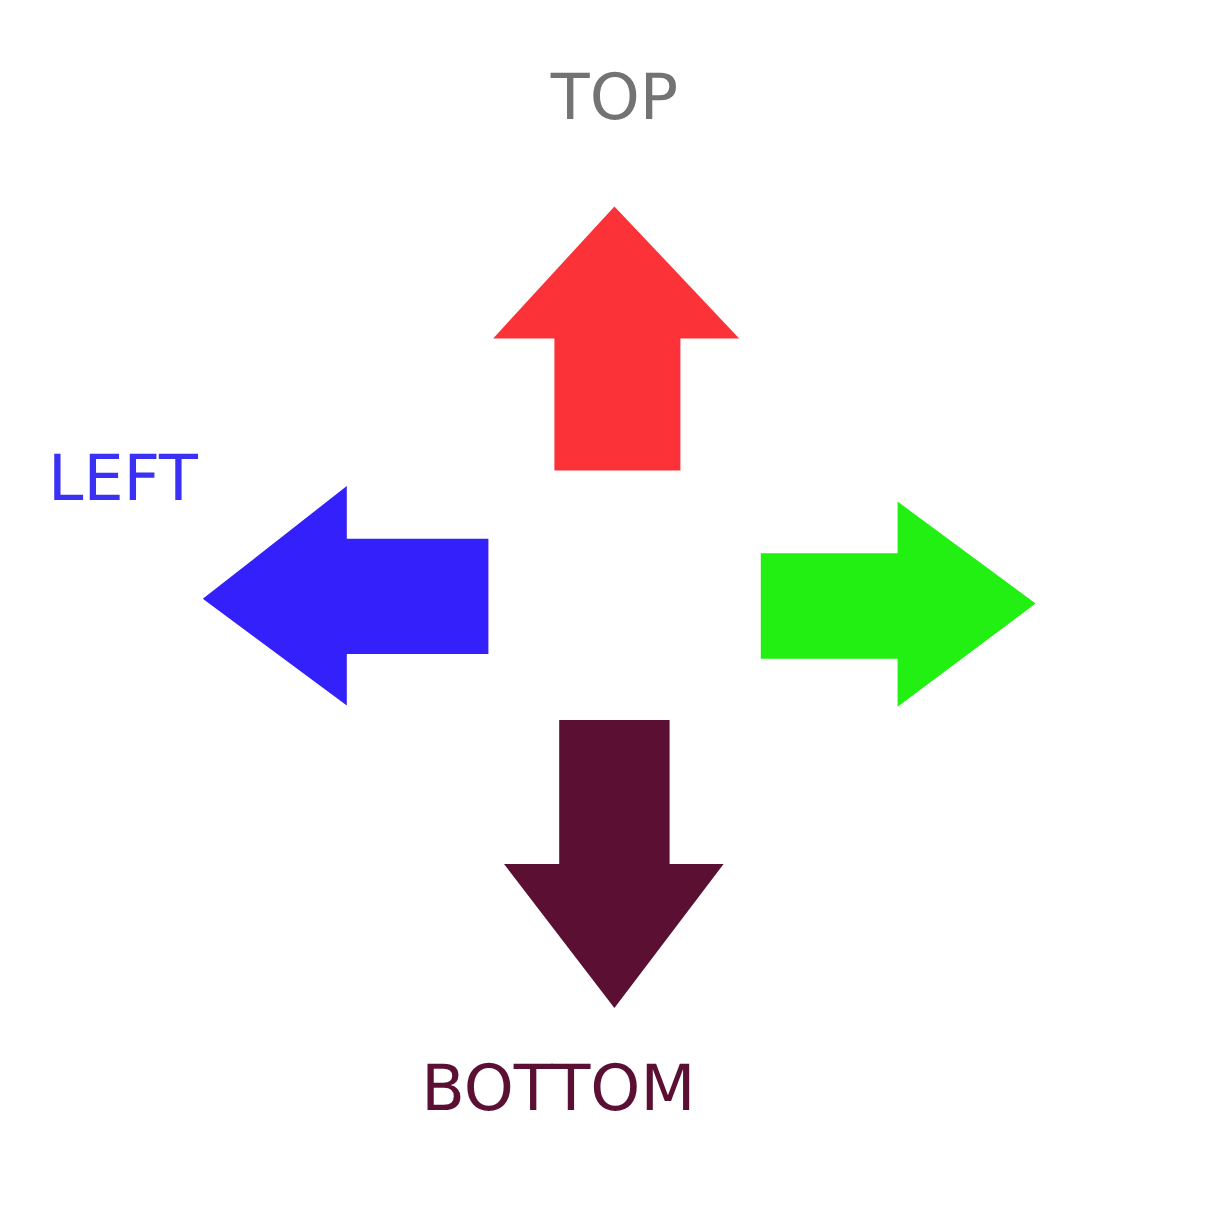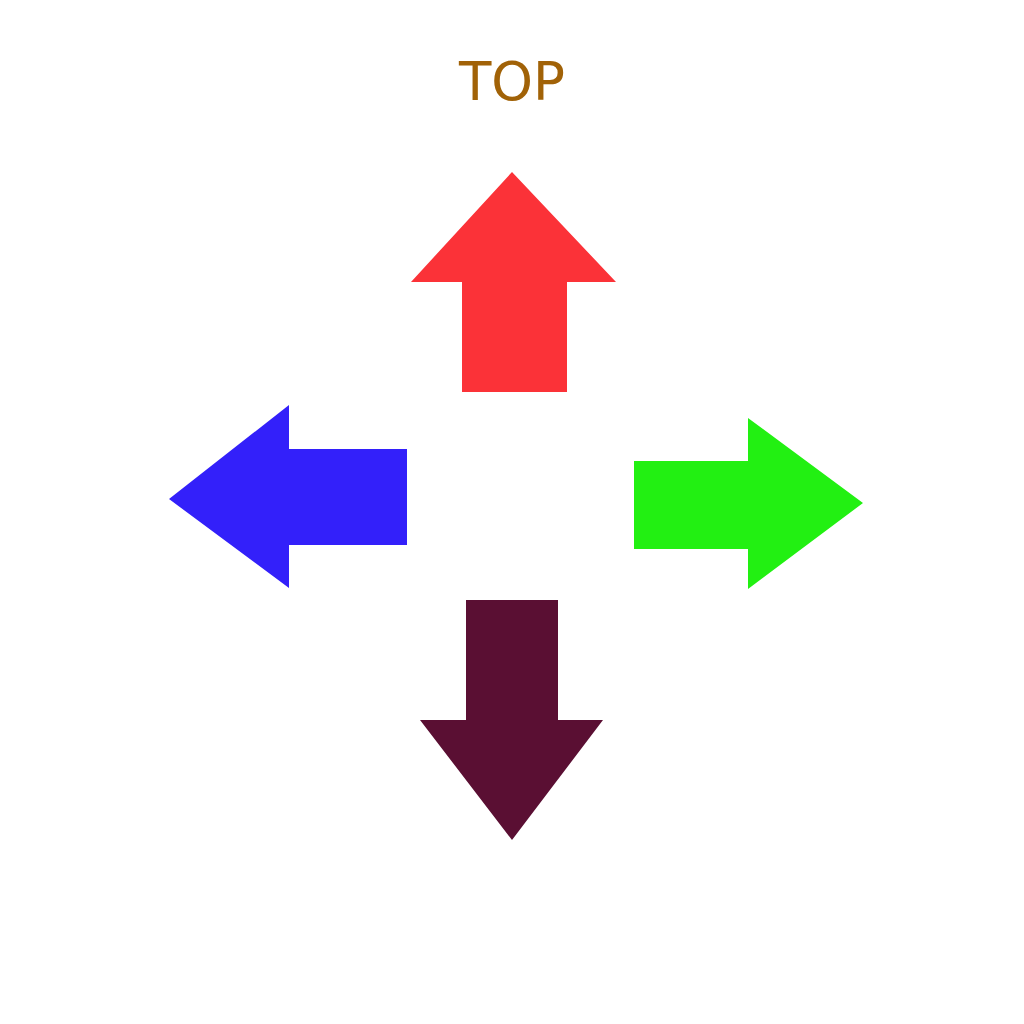--- a/index.html
+++ b/index.html
@@ -62,18 +62,20 @@
 
 <div id="stage" style="background: rgb(255, 255, 255);">
 
   <svg id="arrow-canvas" viewBox="0 0 1024 1024" width="1024" height="1024" xmlns="http://www.w3.org/2000/svg">
     <polygon points="512,172 616,282 567,282 567,392 462,392 462,282 411,282" fill="#fb3238"></polygon>
     <polygon points="863,503 748,589 748,549 634,549 634,461 748,461 748,418" fill="#22f012"></polygon>
     <polygon points="169,499 289,405 289,449 407,449 407,545 289,545 289,588" fill="#3320fa"></polygon>
     <polygon points="512,840 420,720 466,720 466,600 558,600 558,720 603,720" fill="#5a0f33"></polygon>
   </svg>
 
-  <div class="label" id="label-top" style="color: #a16207;">TOP</div>
+  <div class="label" id="label-top" style="color: #737373;">TOP</div>
+
+  <div class="label" id="label-left" style="color: rgb(58, 49, 245);">LEFT</div>
 
 
-
+  <div class="label" id="label-bottom" style="color: rgb(90, 15, 51);">BOTTOM</div>
 
 </div>
 
 </body></html>

